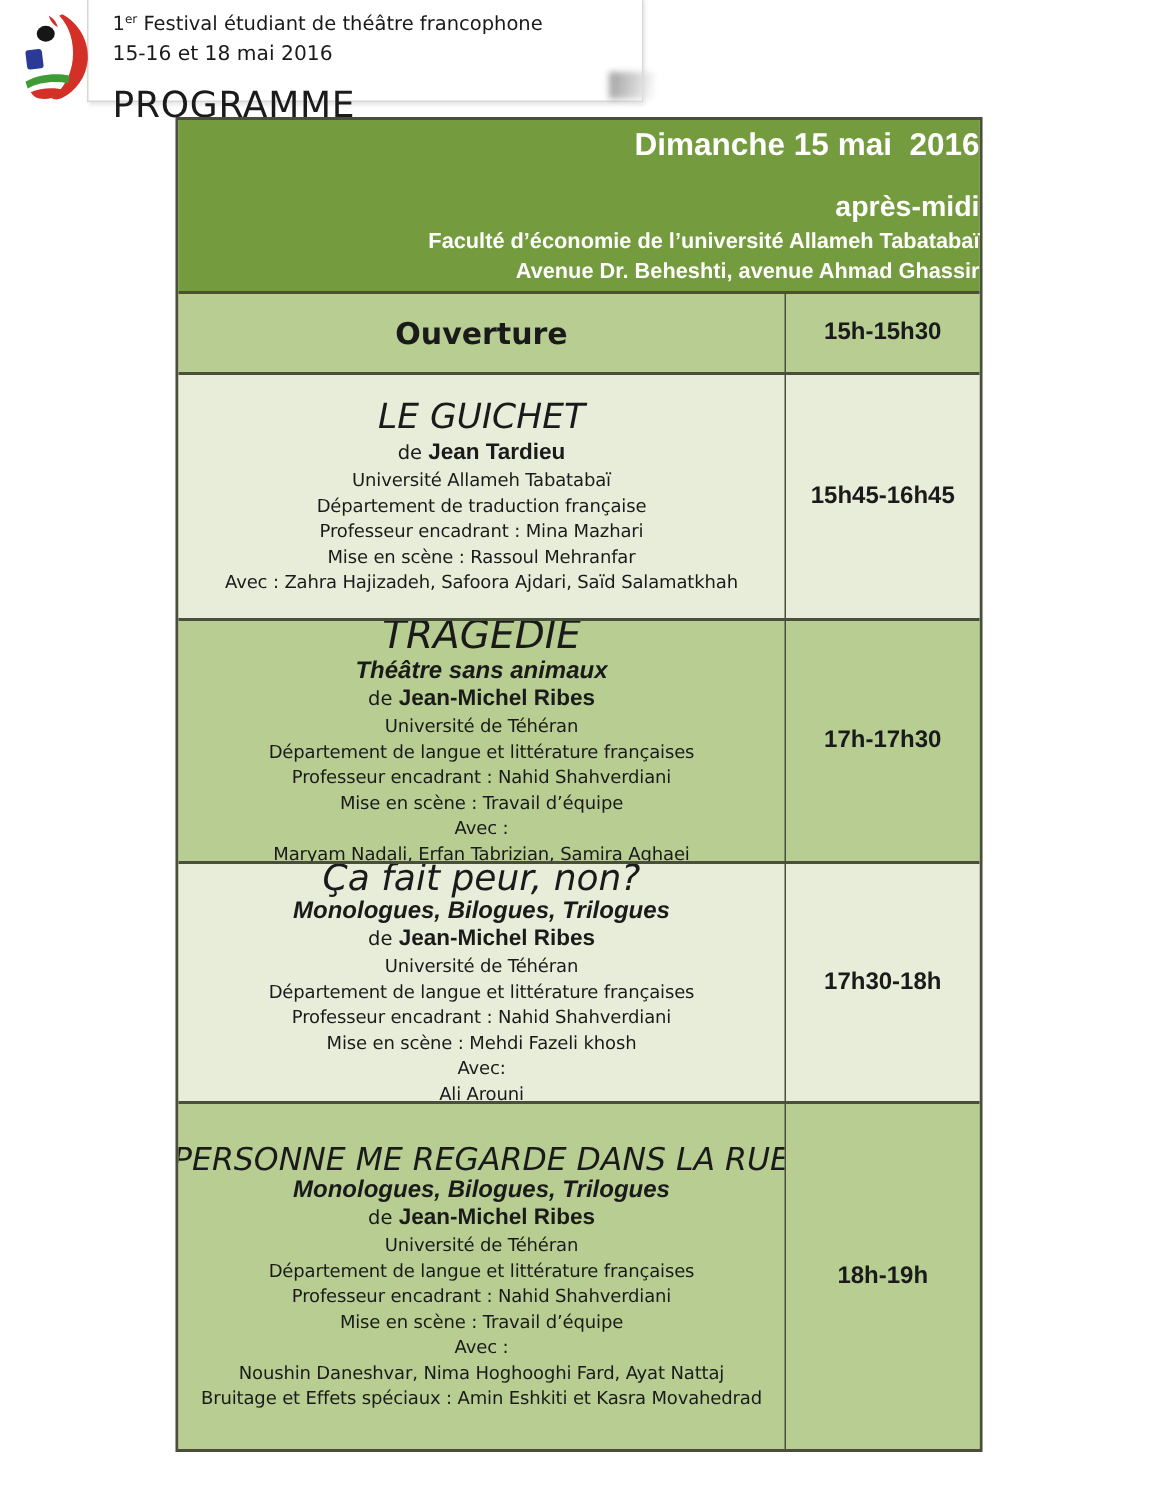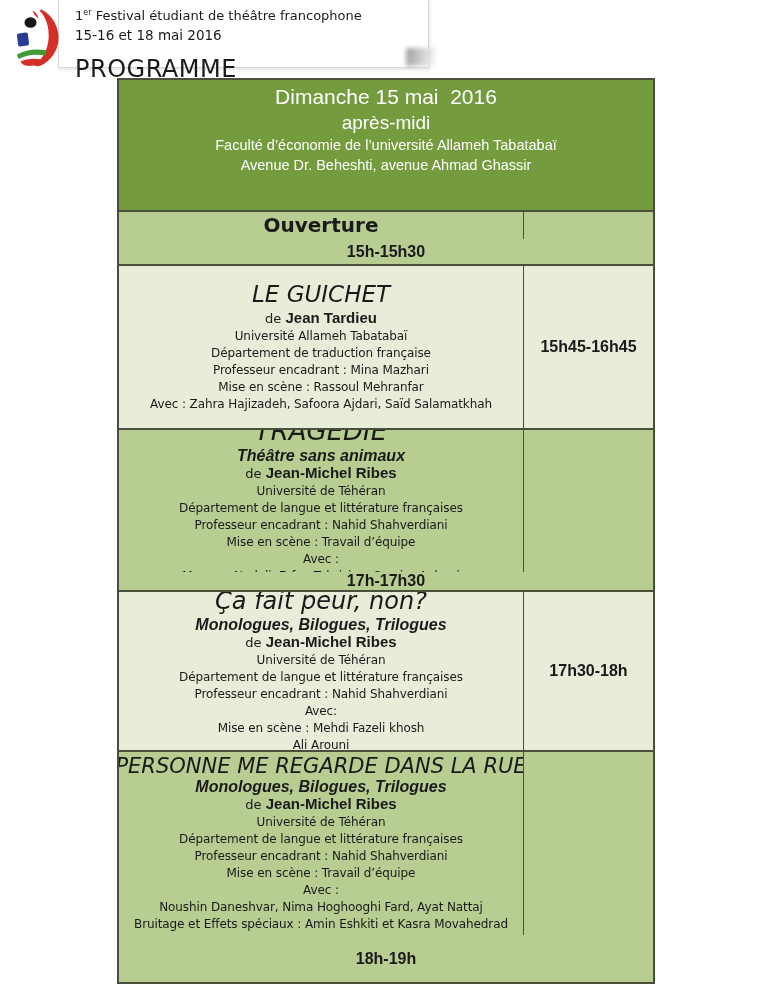--- a/index.html
+++ b/index.html
@@ -23,30 +23,30 @@
   .logo{position:absolute;left:15px;top:9px;}
   .mast-text{position:absolute;left:75px;top:4px;width:350px;}
   .mast-line1{font-size:13px;line-height:17px;white-space:pre-wrap;}
   .mast-line1 sup{font-size:8px;}
   .mast-line2{font-size:13.5px;line-height:18px;margin-top:2px;}
   .mast-line3{font-size:24px;line-height:26px;margin-top:12px;letter-spacing:.5px;}
 
   
   .schedule{position:absolute;left:117px;top:78px;width:538px;
             border:2px solid var(--border);background:var(--row-pale);}
-  .thead{height:130px;background:var(--header-bg);color:#fff;text-align:center;
-         font-family:"Liberation Sans",sans-serif;font-weight:normal;padding-top:3px;}
+  .thead{height:114px;background:var(--header-bg);color:#fff;text-align:right;
+         font-family:"Liberation Sans",sans-serif;font-weight:bold;padding-top:3px;}
   .thead div{white-space:pre-wrap;}
   .thead .h1{font-size:21px;line-height:27px;}
-  .thead .h2{font-size:19px;line-height:25px;}
+  .thead .h2{font-size:19px;line-height:25px;margin-top:16px;}
   .thead .h3{font-size:14.5px;line-height:20px;}
   .thead .h4{font-size:14.5px;line-height:20px;}
 
   .row{display:flex;border-top:2px solid var(--border);}
-  .row.medium{background:var(--row-medium);flex-direction:column;}
+  .row.medium{background:var(--row-medium);}
   .row.pale{background:var(--row-pale);}
   .cell.content{width:405px;border-right:1.5px solid var(--border);
                 display:flex;flex-direction:column;justify-content:center;
                 align-items:center;text-align:center;overflow:hidden;padding:2px 2px;}
   .cell.time{flex:1;display:flex;align-items:center;justify-content:center;
              font-family:"Liberation Sans",sans-serif;font-weight:bold;font-size:16px;}
   .title{line-height:1.15;white-space:nowrap;}
   .subtitle{font-family:"Liberation Sans",sans-serif;font-weight:bold;font-style:italic;
             font-size:16px;line-height:15px;margin-top:1px;white-space:nowrap;}
   .author{line-height:19px;white-space:nowrap;}
@@ -131,22 +131,22 @@
     <div class="cell content">
       <div class="title" style="font-size: 24px; font-style: italic; font-weight: normal;">Ça fait peur, non?</div>
       <div class="subtitle">Monologues, Bilogues, Trilogues</div>
       <div class="author">
         <span class="author-prefix">de </span><span class="author-name">Jean-Michel Ribes</span>
       </div>
       <div class="lines">
               <div class="row-line">Université de Téhéran</div>
               <div class="row-line">Département de langue et littérature françaises</div>
               <div class="row-line">Professeur encadrant : Nahid Shahverdiani</div>
+              <div class="row-line">Mise en scène : Mehdi Fazeli khosh</div>
               <div class="row-line">Avec:</div>
-              <div class="row-line">Mise en scène : Mehdi Fazeli khosh</div>
               <div class="row-line">Ali Arouni</div>
             </div>
     </div>
     <div class="cell time">17h30-18h</div>
   </div>
         <div class="row medium" style="height: 232px;">
     <div class="cell content">
       <div class="title" style="font-size: 21px; font-style: italic; font-weight: normal;">PERSONNE ME REGARDE DANS LA RUE</div>
       <div class="subtitle">Monologues, Bilogues, Trilogues</div>
       <div class="author">

